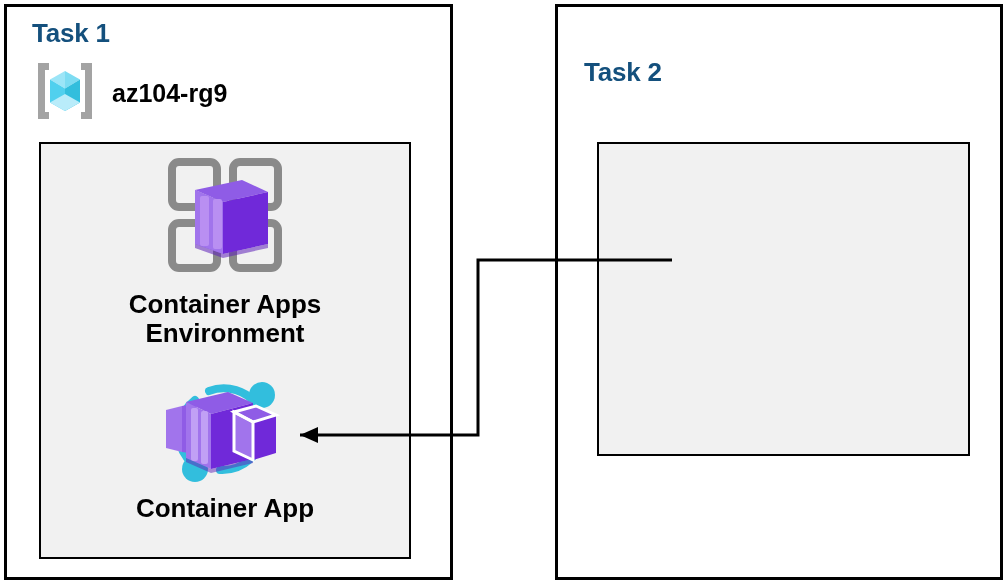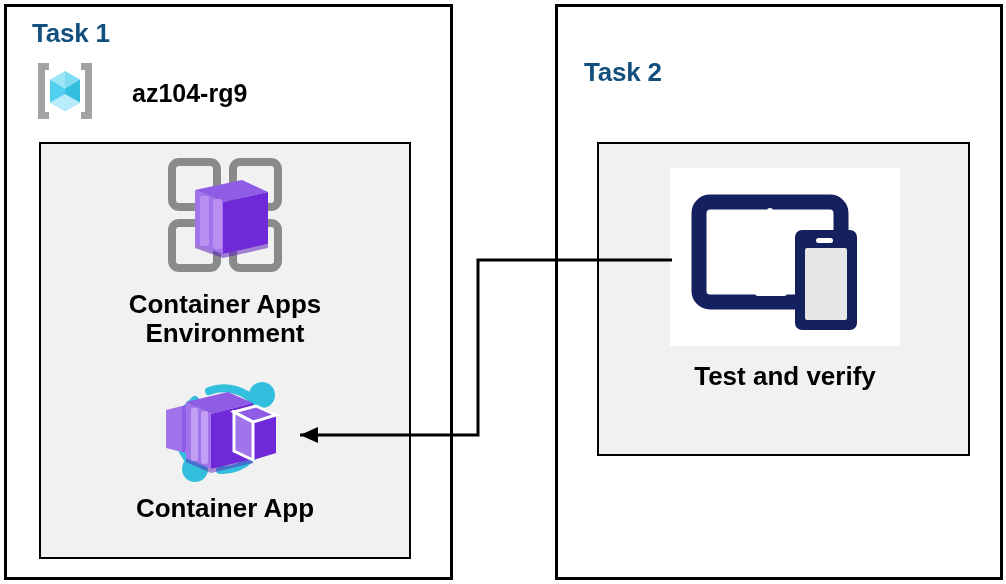--- a/index.html
+++ b/index.html
@@ -49,21 +49,20 @@
     top: 58px;
     display: flex;
     align-items: center;
     gap: 14px;
   }
   #rg-label {
     font-size: 25px;
     font-weight: bold;
     color: #000000;
     white-space: nowrap;
-    margin-left: 20px;
   }
 
   
   .panel {
     position: absolute;
     background: #f1f1f1;
     border: 2px solid #000000;
     box-sizing: border-box;
   }
   #task1-panel { left: 39px;  top: 142px; width: 372px; height: 417px; }
@@ -213,40 +212,19 @@
     </span>
     <div class="node-label">Container App</div>
   </div>
 
   <div class="task-box" id="task2-box"></div>
 
   <div class="task-title" id="task2-title">Task 2</div>
 
   <div class="panel" id="task2-panel"></div>
 
-  <div id="tv-node">
-    <div id="tv-whitebox">
-      <span>
-        <svg width="200" height="155" viewBox="0 0 200 155">
-
-          <rect x="14" y="24" width="142" height="100" rx="11" fill="#ffffff" stroke="#15215f" stroke-width="15"></rect>
-
-          <circle cx="85" cy="33" r="3" fill="#ffffff"></circle>
-
-          <rect x="70" y="112" width="32" height="6" rx="3" fill="#ffffff"></rect>
-
-          <rect x="110" y="52" width="62" height="100" rx="7" fill="#15215f"></rect>
-
-          <rect x="120" y="70" width="42" height="72" rx="2" fill="#e6e6e6"></rect>
-
-          <rect x="131" y="60" width="17" height="5" rx="2.5" fill="#ffffff"></rect>
-        </svg>
-      </span>
-    </div>
-    <div class="node-label">Test and verify</div>
-  </div>
 
   <svg id="connector">
     <polyline points="672,260 478,260 478,435 300,435" fill="none" stroke="#000000" stroke-width="3" stroke-linejoin="miter"></polyline>
     <polygon points="300,435 318,427 318,443" fill="#000000"></polygon>
   </svg>
 
 </div>
 
 </body></html>

